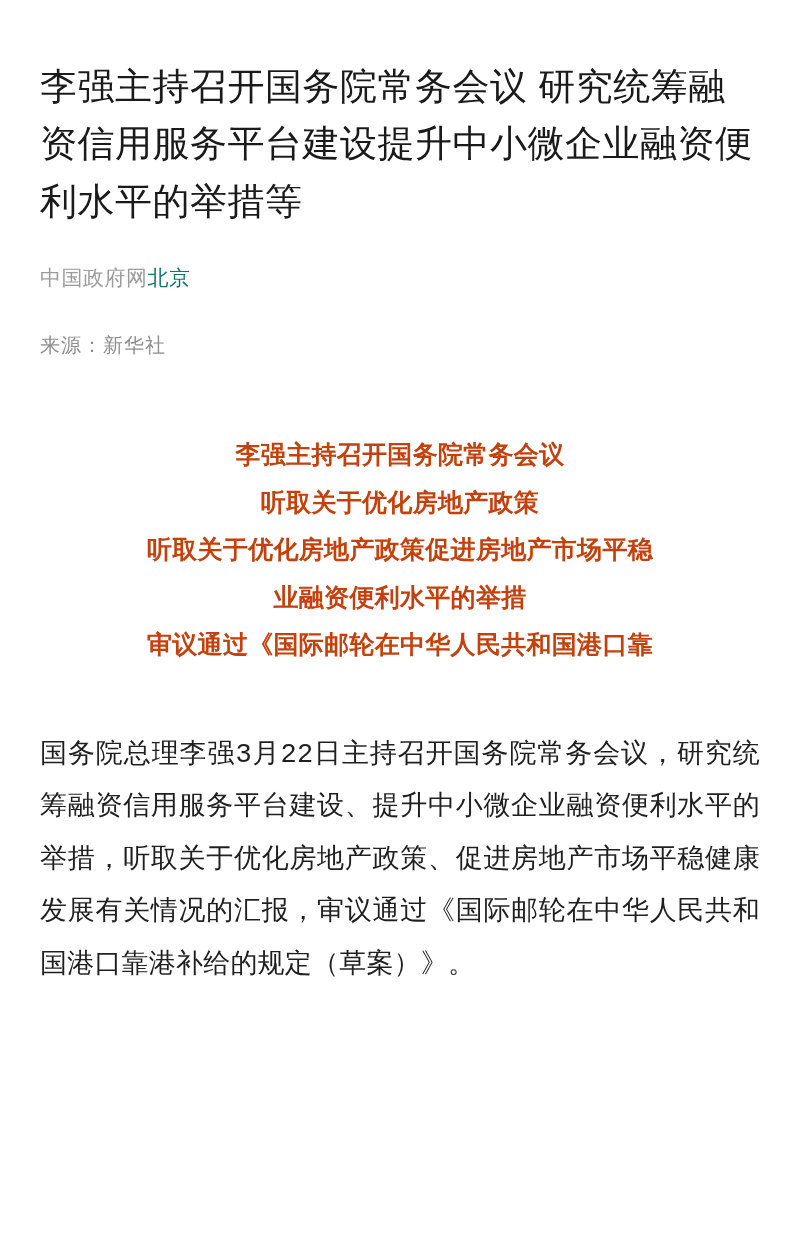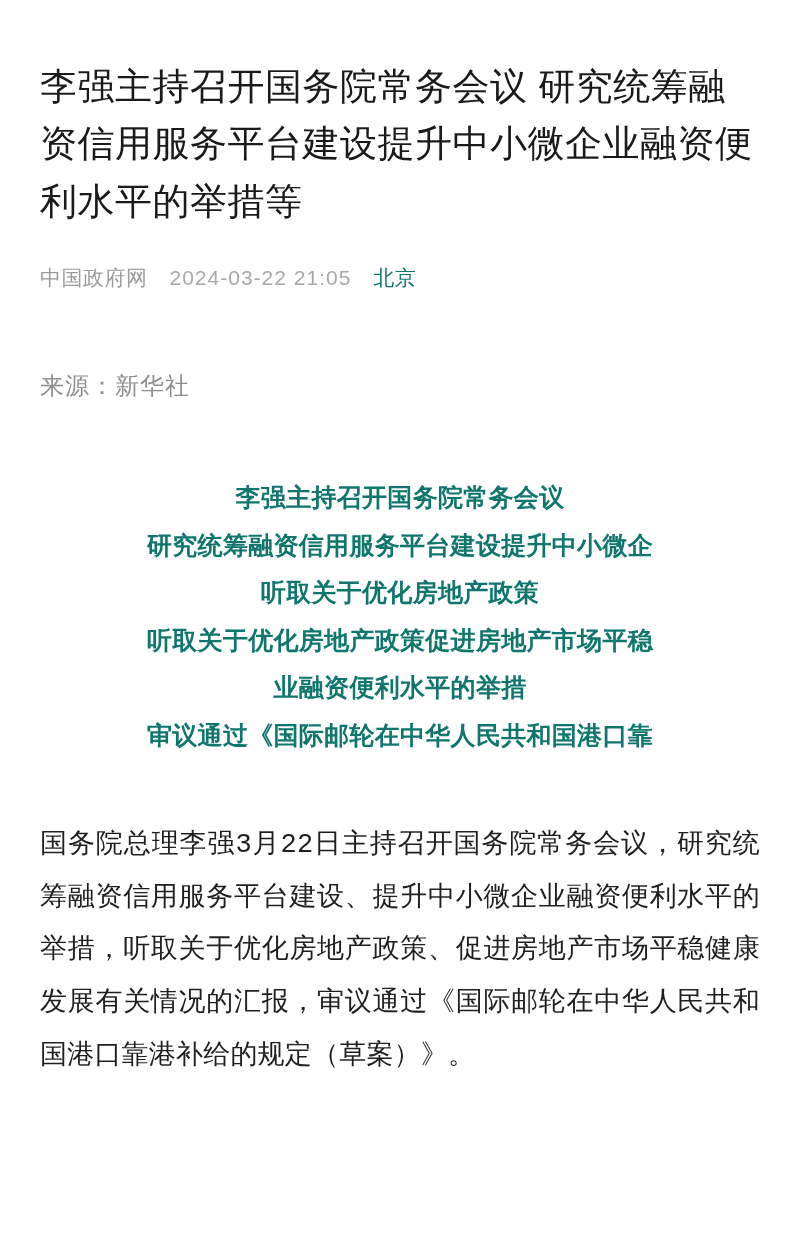--- a/index.html
+++ b/index.html
@@ -24,45 +24,44 @@
   .headline {
     font-size: 37px;
     line-height: 1.55;
     font-weight: 400;
     color: #1a1a1a;
     letter-spacing: 0.5px;
     margin: 0 0 34px 0;
   }
   .meta {
     display: flex;
-    align-items: center;
-    gap: 22px;
+    align-items: flex-end;
     font-size: 21px;
     color: #9b9b9b;
-    margin: 0 0 78px 0;
+    margin: 0 0 40px 0;
     letter-spacing: 0.5px;
   }
   .meta .meta-source {
     color: #9b9b9b;
   }
   .meta .meta-time {
     color: #a8a8a8;
     letter-spacing: 1px;
   }
   .meta .meta-location {
     color: #0f766e;
   }
   .source-line {
-    font-size: 24px;
+    font-size: 20px;
     color: #8e8e8e;
     margin: 0 0 72px 0;
     letter-spacing: 1px;
   }
   .doc-title {
-    color: #0f766e;
+    color: #c2410c;
     font-weight: 700;
     font-size: 25px;
     line-height: 1.9;
     text-align: center;
     margin: 0 0 60px 0;
     letter-spacing: 0.3px;
   }
   .doc-title .tline {
     display: block;
   }
@@ -79,29 +78,27 @@
 </style>
 </head>
 <body>
 
 <div class="page">
 
   <h1 class="headline">李强主持召开国务院常务会议 研究统筹融资信用服务平台建设提升中小微企业融资便利水平的举措等</h1>
 
   <div class="meta">
     <span class="meta-source">中国政府网</span>
-    <span class="meta-time">2024-03-22 21:05</span>
     <span class="meta-location">北京</span>
   </div>
 
   <div class="source-line">来源：新华社</div>
 
   <div class="doc-title">
     <span class="tline">李强主持召开国务院常务会议</span>
-    <span class="tline">研究统筹融资信用服务平台建设提升中小微企</span>
     <span class="tline">听取关于优化房地产政策</span>
     <span class="tline">听取关于优化房地产政策促进房地产市场平稳</span>
     <span class="tline">业融资便利水平的举措</span>
     <span class="tline">审议通过《国际邮轮在中华人民共和国港口靠</span>
   </div>
 
   <div class="body-text">
     <p>国务院总理李强3月22日主持召开国务院常务会议，研究统筹融资信用服务平台建设、提升中小微企业融资便利水平的举措，听取关于优化房地产政策、促进房地产市场平稳健康发展有关情况的汇报，审议通过《国际邮轮在中华人民共和国港口靠港补给的规定（草案）》。</p>
   </div>
 

